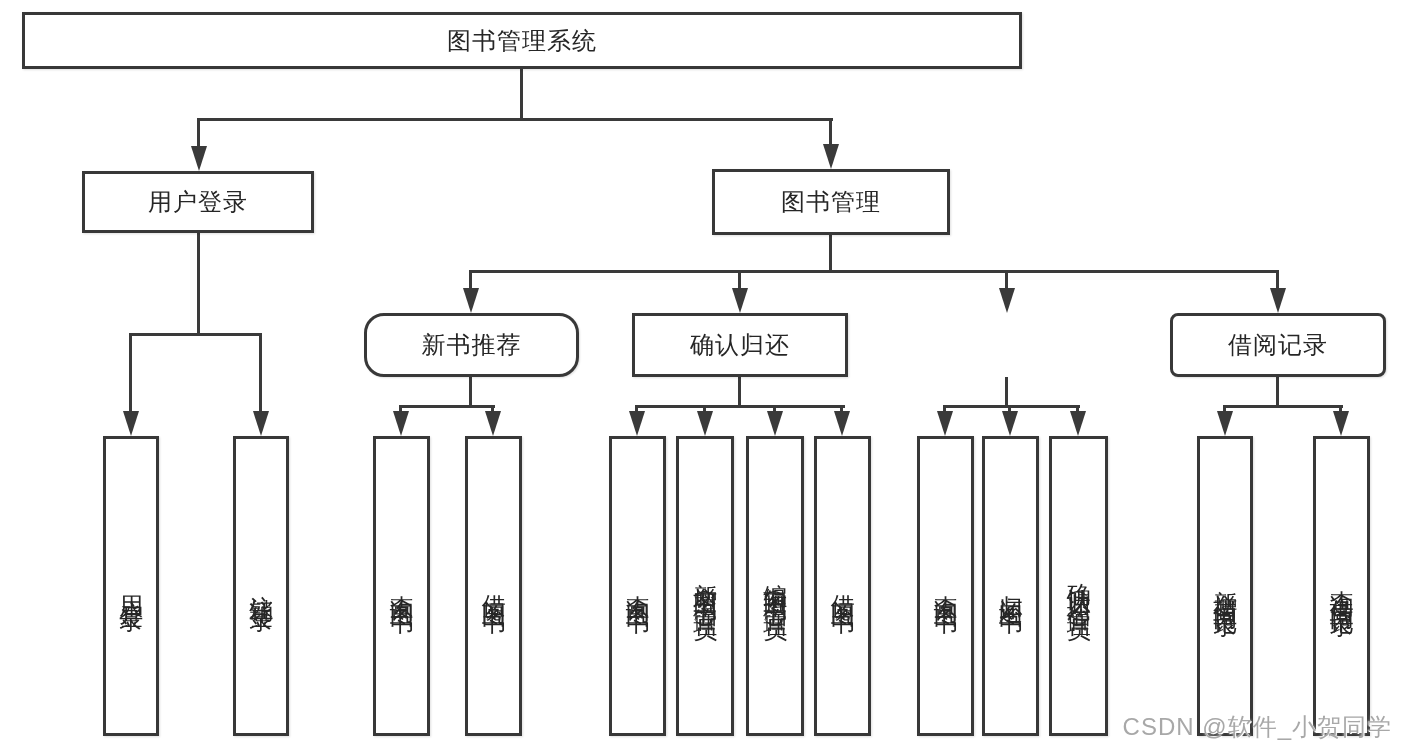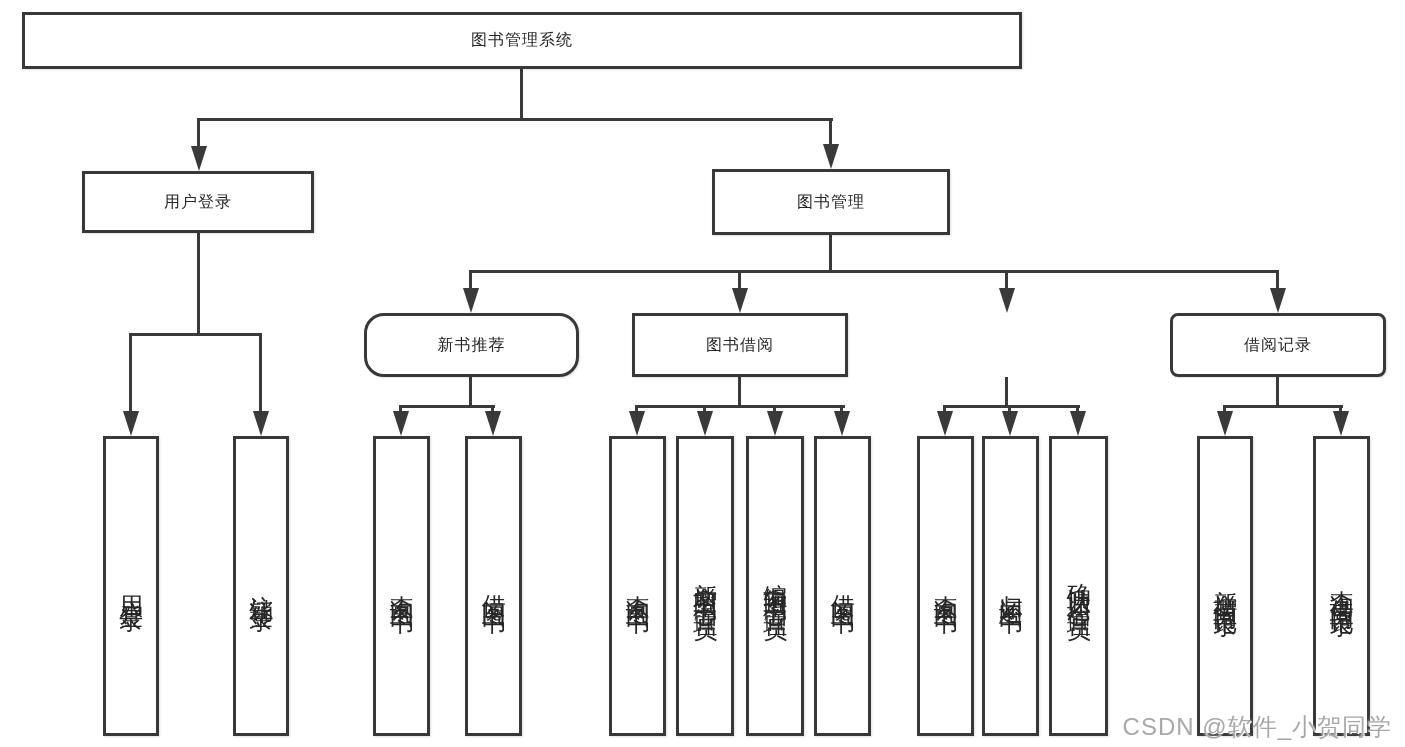--- a/index.html
+++ b/index.html
@@ -3,21 +3,21 @@
 <meta charset="utf-8">
 <style>
   * { margin:0; padding:0; box-sizing:border-box; }
   html,body { width:1405px; height:747px; background:#ffffff; overflow:hidden;
               font-family:"Liberation Sans", sans-serif; }
   .stage { position:relative; width:1405px; height:747px; background:#fff; }
 
   
   .hbox { position:absolute; background:#fff; border:3px solid #383838;
           display:flex; align-items:center; justify-content:center;
-          font-size:16px; font-weight:500; color:#262626; letter-spacing:1px;
+          font-size:24px; font-weight:500; color:#262626; letter-spacing:1px;
           box-shadow:1px 1px 2px rgba(0,0,0,0.12); z-index:2; }
 
   
   .vbox { position:absolute; top:436px; height:300px; background:#fff;
           border:3px solid #383838; display:flex; align-items:center;
           justify-content:center; box-shadow:1px 1px 2px rgba(0,0,0,0.12); z-index:2; }
   .vtext { writing-mode:vertical-rl; text-orientation:mixed;
            font-size:24px; font-weight:500; color:#262626;
            letter-spacing:5px; line-height:1.1; white-space:nowrap; }
 
@@ -70,21 +70,21 @@
   <div class="arrow" style="left:732px; top:288px;"></div>
   <div class="vline" style="left:1005px; top:270px; height:20px;"></div>
   <div class="arrow" style="left:999px; top:288px;"></div>
   <div class="vline" style="left:1276px; top:270px; height:20px;"></div>
   <div class="arrow" style="left:1270px; top:288px;"></div>
 
   <div class="hbox" style="left:364px; top:313px; width:215px; height:64px;border-radius:20px;">
     <span>新书推荐</span>
   </div>
   <div class="hbox" style="left:632px; top:313px; width:216px; height:64px;">
-    <span>图书借阅</span>
+    <span>确认归还</span>
   </div>
   <div class="hbox" style="left:1170px; top:313px; width:216px; height:64px;border-radius:8px;">
     <span>借阅记录</span>
   </div>
 
   <div class="vline" style="left:469px; top:377px; height:30px;"></div>
   <div class="hline" style="left:399px; top:405px; width:96px;"></div>
   <div class="vline" style="left:399px; top:405px; height:9px;"></div>
   <div class="arrow" style="left:393px; top:411px;"></div>
   <div class="vline" style="left:491px; top:405px; height:9px;"></div>

